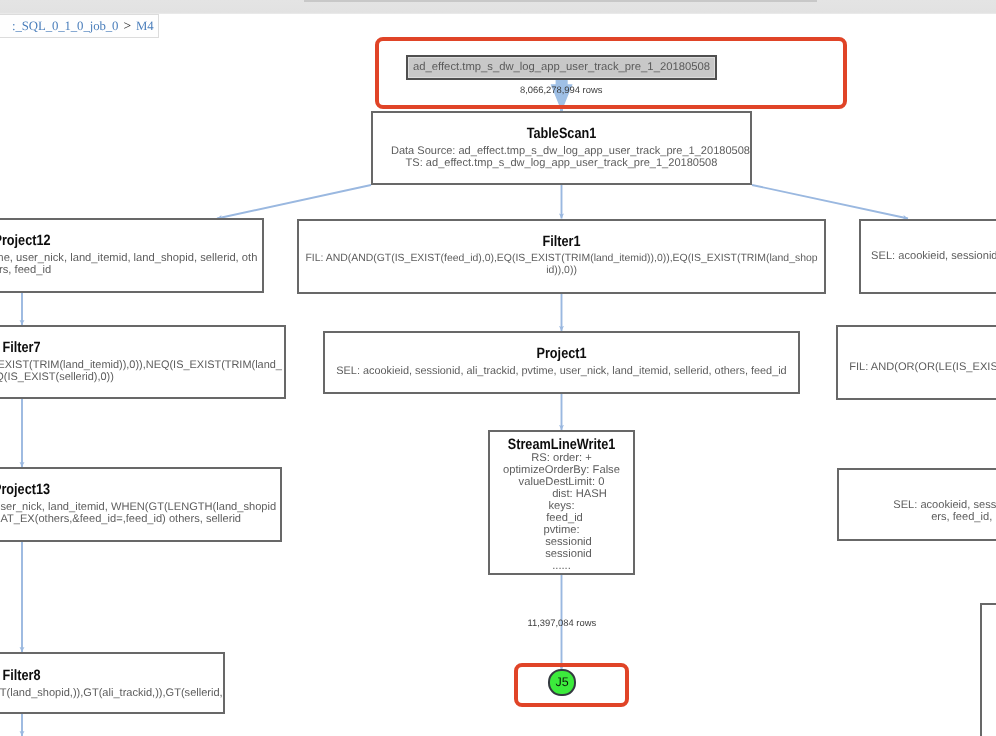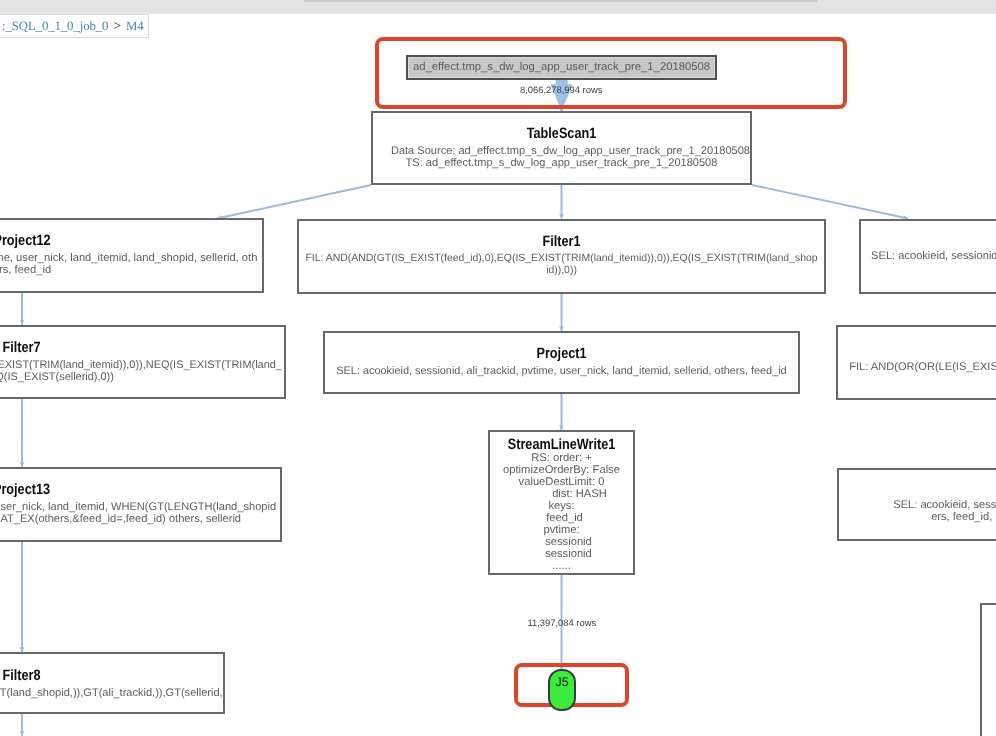--- a/index.html
+++ b/index.html
@@ -10,21 +10,21 @@
 
   
   #chrome-bar{position:absolute;left:0;top:0;width:996px;height:14px;
       background:linear-gradient(#e4e4e4 0%,#e2e2e2 88%,#ebebeb 100%);}
   #chrome-bar .inner-line{position:absolute;left:304px;top:0px;width:513px;height:2px;background:#c8c8c8;}
   #chrome-bar .bottom-edge{position:absolute;left:0;bottom:0;width:996px;height:1px;background:#e9e9e9;}
 
   
   #breadcrumb{position:absolute;left:0px;top:14px;height:22px;line-height:21px;z-index:40;
       border:1px solid #dcdcdc;border-left:none;background:#fefefe;
-      padding:0 5px 0 2px;white-space:nowrap;color:#4a7ebb;
+      padding:0 5px 0 12px;white-space:nowrap;color:#4a7ebb;
       font-family:"Liberation Serif",serif;font-size:12.8px;letter-spacing:-0.1px;}
   #breadcrumb .sep{color:#333;font-size:13.5px;padding:0 5px;}
 
   
   #canvas{position:absolute;left:0;top:14px;width:996px;height:722px;overflow:hidden;background:#fff;}
   svg#edges{position:absolute;left:0;top:0;width:996px;height:722px;pointer-events:none;}
 
   .node{position:absolute;box-sizing:border-box;border:2px solid #686868;background:#fff;
         text-align:center;color:#5d5d5d;font-size:11.2px;line-height:12.2px;overflow:hidden;
         white-space:nowrap;}
@@ -44,21 +44,21 @@
   
   #j5{position:absolute;box-sizing:border-box;background:#3ceb3c;border:2.2px solid #343a40;
       color:#0b1a0b;font-size:12px;text-align:center;}
 
   .rowlabel{position:absolute;color:#3b3b3b;font-size:9.4px;line-height:11px;white-space:nowrap;}
 
   #tbl-redbox{left:375px;top:23.4px;width:472px;height:71.2px;}
   #tbl-node{left:406px;top:41px;width:311px;height:25px;font-size:11.25px;line-height:21px;}
   #rowlabel-0{left:520px;top:69.5px;}
   #j5-redbox{left:514px;top:649px;width:115px;height:44px;}
-  #j5{left:548px;top:655px;width:28px;height:42px;line-height:23px;font-size:12.5px;border-radius:13px;}
+  #j5{left:548px;top:655px;width:28px;height:27px;line-height:23px;font-size:12.5px;border-radius:13px;}
   #rowlabel-1{left:527.5px;top:602.5px;}
   #node-streamlinewrite1{line-height:12.0px;}
   #node-streamlinewrite1 .title{line-height:15px;margin-bottom:0px;}
 </style>
 </head>
 <body>
 
 <div id="app">
 
   <div id="chrome-bar">

